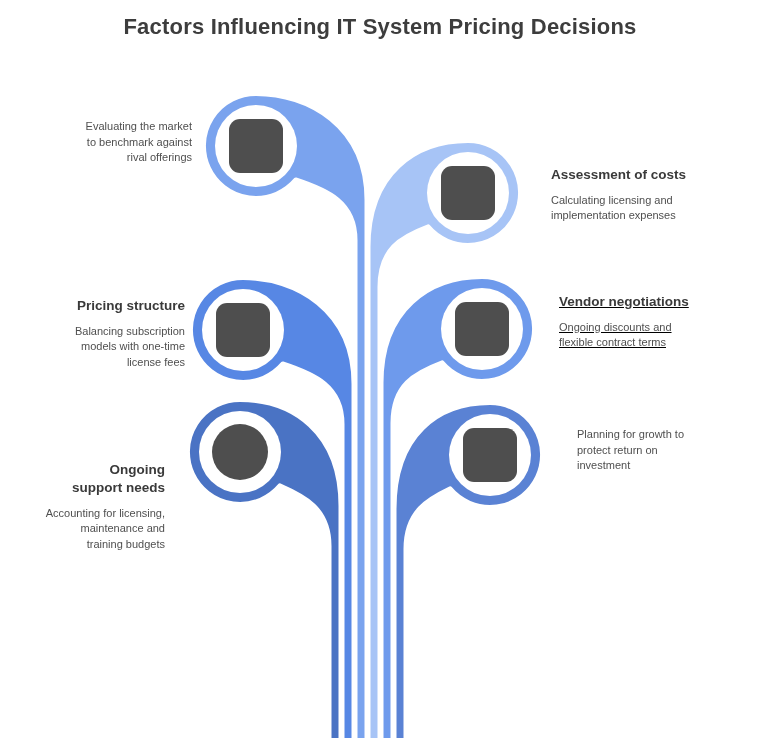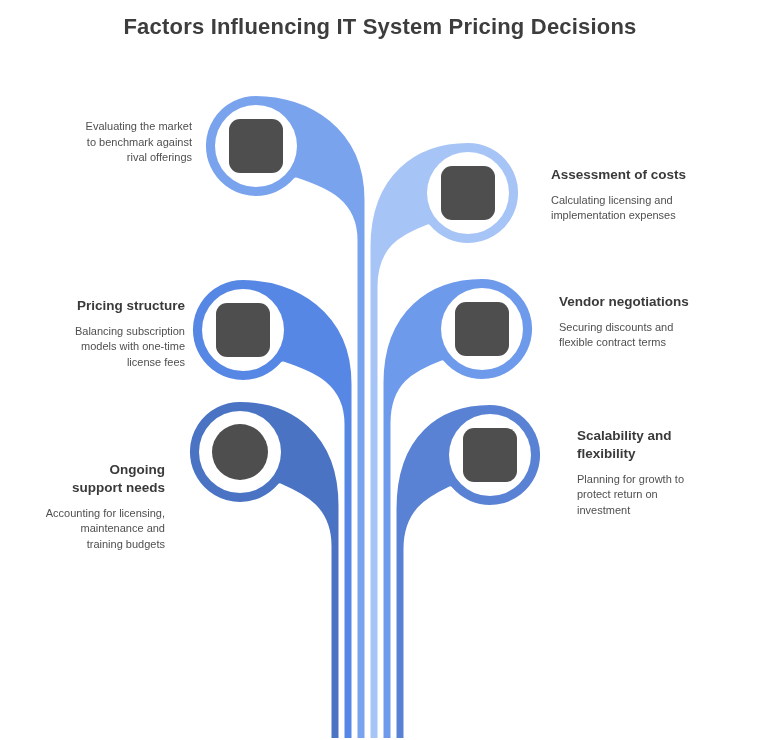--- a/index.html
+++ b/index.html
@@ -92,35 +92,33 @@
 implementation expenses</p>
   </div>
 
   <div class="txt align-right" style="top:297px; right:575px; width:175px;">
     <p class="heading">Pricing structure</p>
     <p class="desc">Balancing subscription
 models with one-time
 license fees</p>
   </div>
 
-  <div class="txt align-left" style="top:293px; left:559px; width:185px;">
+  <div class="txt align-left" style="top:293px; left:559px; width:185px;text-decoration:underline;">
     <p class="heading">Vendor negotiations</p>
-    <p class="desc">Securing discounts and
+    <p class="desc">Ongoing discounts and
 flexible contract terms</p>
   </div>
 
   <div class="txt align-right" style="top:429px; right:595px; width:160px;margin-top:32px;">
     <p class="heading">Ongoing
 support needs</p>
     <p class="desc">Accounting for licensing,
 maintenance and
 training budgets</p>
   </div>
 
   <div class="txt align-left" style="top:427px; left:577px; width:180px;">
-    <p class="heading">Scalability and
-flexibility</p>
     <p class="desc">Planning for growth to
 protect return on
 investment</p>
   </div>
 
 </div>
 
 </body></html>

